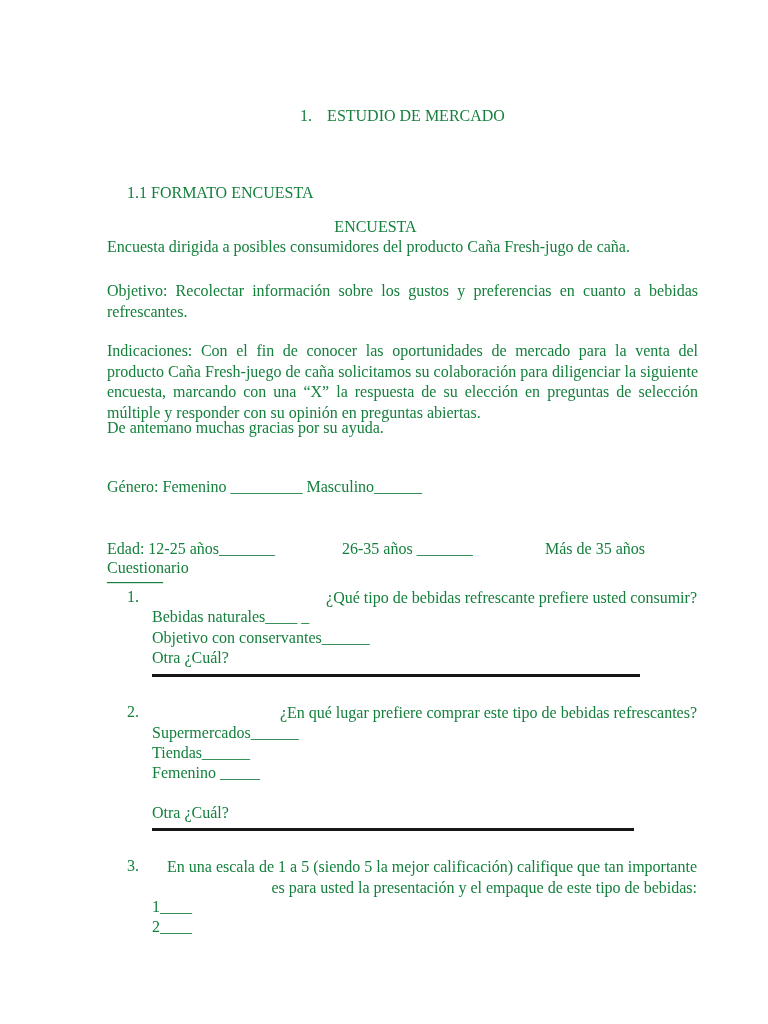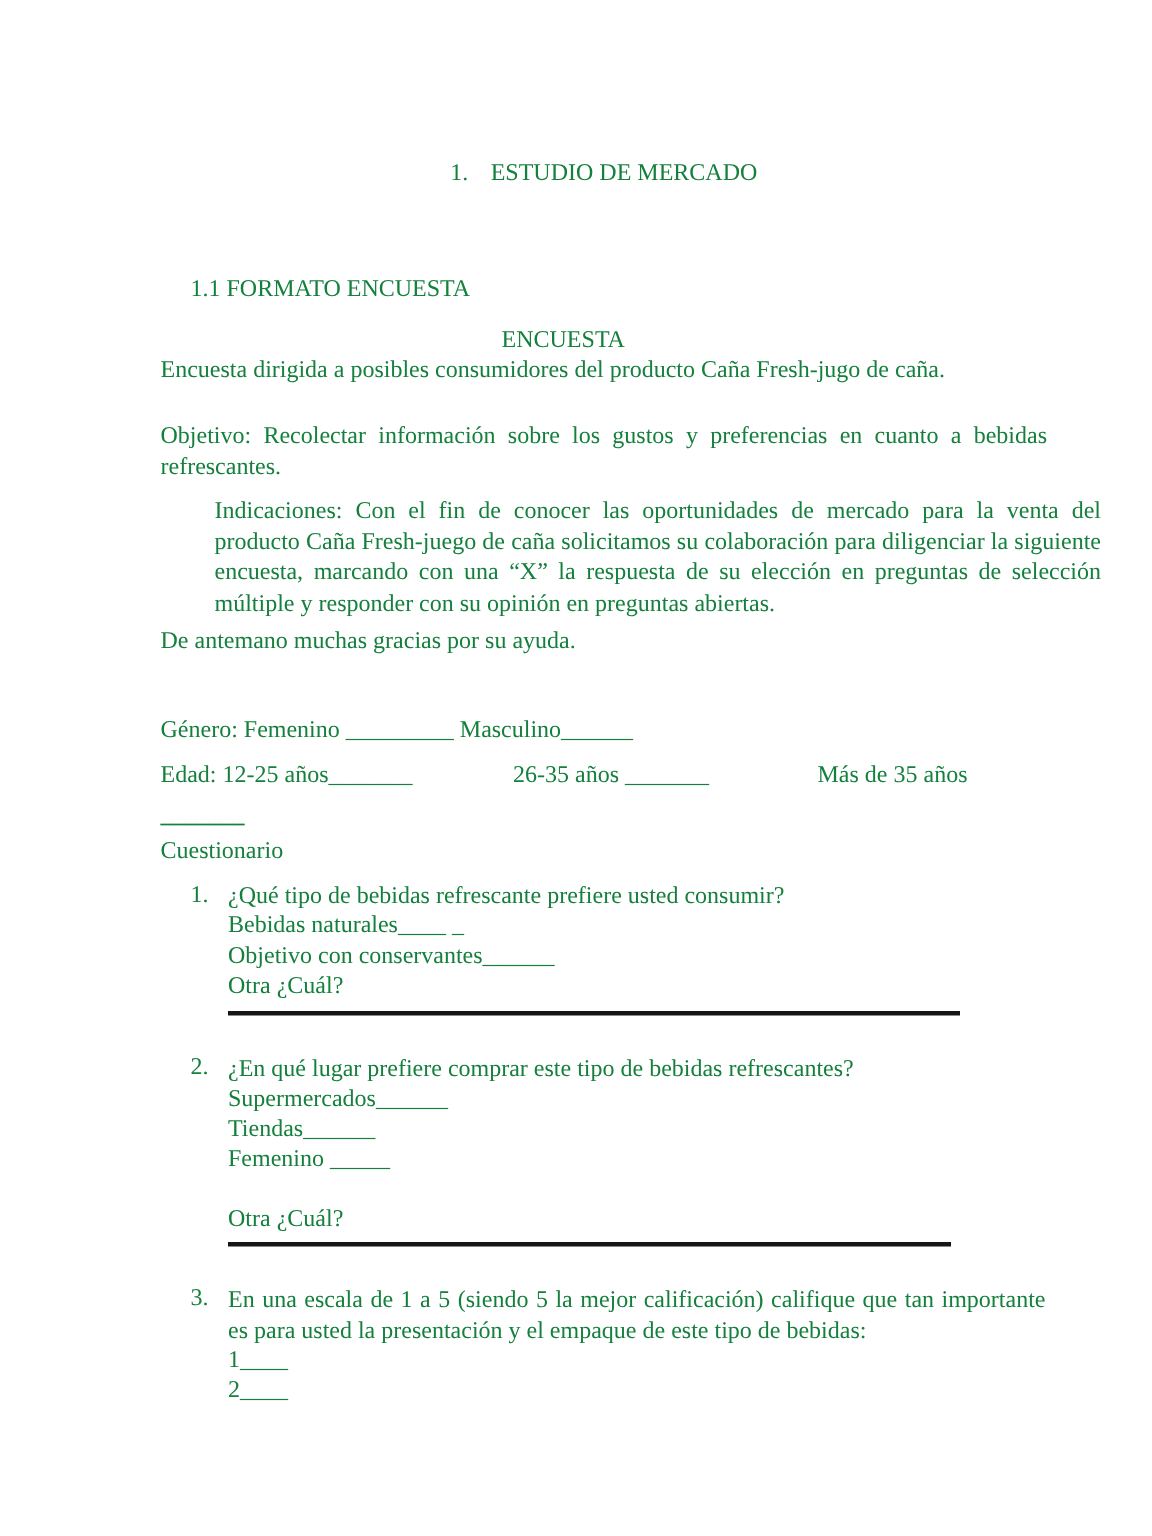--- a/index.html
+++ b/index.html
@@ -26,50 +26,51 @@
     width: 591px;
     text-align: center;
     white-space: nowrap;
   }
   .hnum { margin-right: 15px; }
   .qnum { width: 24px; }
   .qtext {
     left: 152px;
     width: 545px;
     line-height: 20.5px;
+    text-align: right;
   }
   .opt {
     left: 152px;
     line-height: 20.5px;
     white-space: pre;
   }
   .answer-line {
     height: 3px;
     background: #161616;
   }
-  .edad-seg { white-space: pre; }
+  .edad-seg { white-space: pre; margin-top: 32px; }
 </style>
 </head>
 <body>
 
 <div class="page">
 
   <div class="abs heading-wrap" style="top:107px;">
     <span class="hnum">1.</span><span>ESTUDIO DE MERCADO</span>
   </div>
 
   <div class="abs" style="left:127px; top:184px;text-align:center;">1.1 FORMATO ENCUESTA</div>
 
   <div class="abs center" style="left:0; width:751px; top:193px;margin-top:25px;">ENCUESTA</div>
 
   <p class="abs para" style="top:237px;">Encuesta dirigida a posibles consumidores del producto Caña Fresh-jugo de caña.</p>
 
   <p class="abs para just" style="top:281px;">Objetivo: Recolectar información sobre los gustos y preferencias en cuanto a bebidas refrescantes.</p>
 
-  <p class="abs para just" style="top:331px;margin-left:36px;">Indicaciones: Con el fin de conocer las oportunidades de mercado para la venta del producto Caña Fresh-juego de caña solicitamos su colaboración para diligenciar la siguiente encuesta, marcando con una “X” la respuesta de su elección en preguntas de selección múltiple y responder con su opinión en preguntas abiertas.</p>
+  <p class="abs para just" style="top:341px;">Indicaciones: Con el fin de conocer las oportunidades de mercado para la venta del producto Caña Fresh-juego de caña solicitamos su colaboración para diligenciar la siguiente encuesta, marcando con una “X” la respuesta de su elección en preguntas de selección múltiple y responder con su opinión en preguntas abiertas.</p>
 
   <p class="abs para" style="top:418px;">De antemano muchas gracias por su ayuda.</p>
 
 
   <p class="abs para" style="top:477px;">Género: Femenino _________ Masculino______</p>
 
   <div>
     <span class="abs edad-seg" style="left:107px; top:508px;">Edad: 12-25 años_______</span>
     <span class="abs edad-seg" style="left:342px; top:508px;">26-35 años _______</span>
     <span class="abs edad-seg" style="left:545px; top:508px;">Más de 35 años</span>

